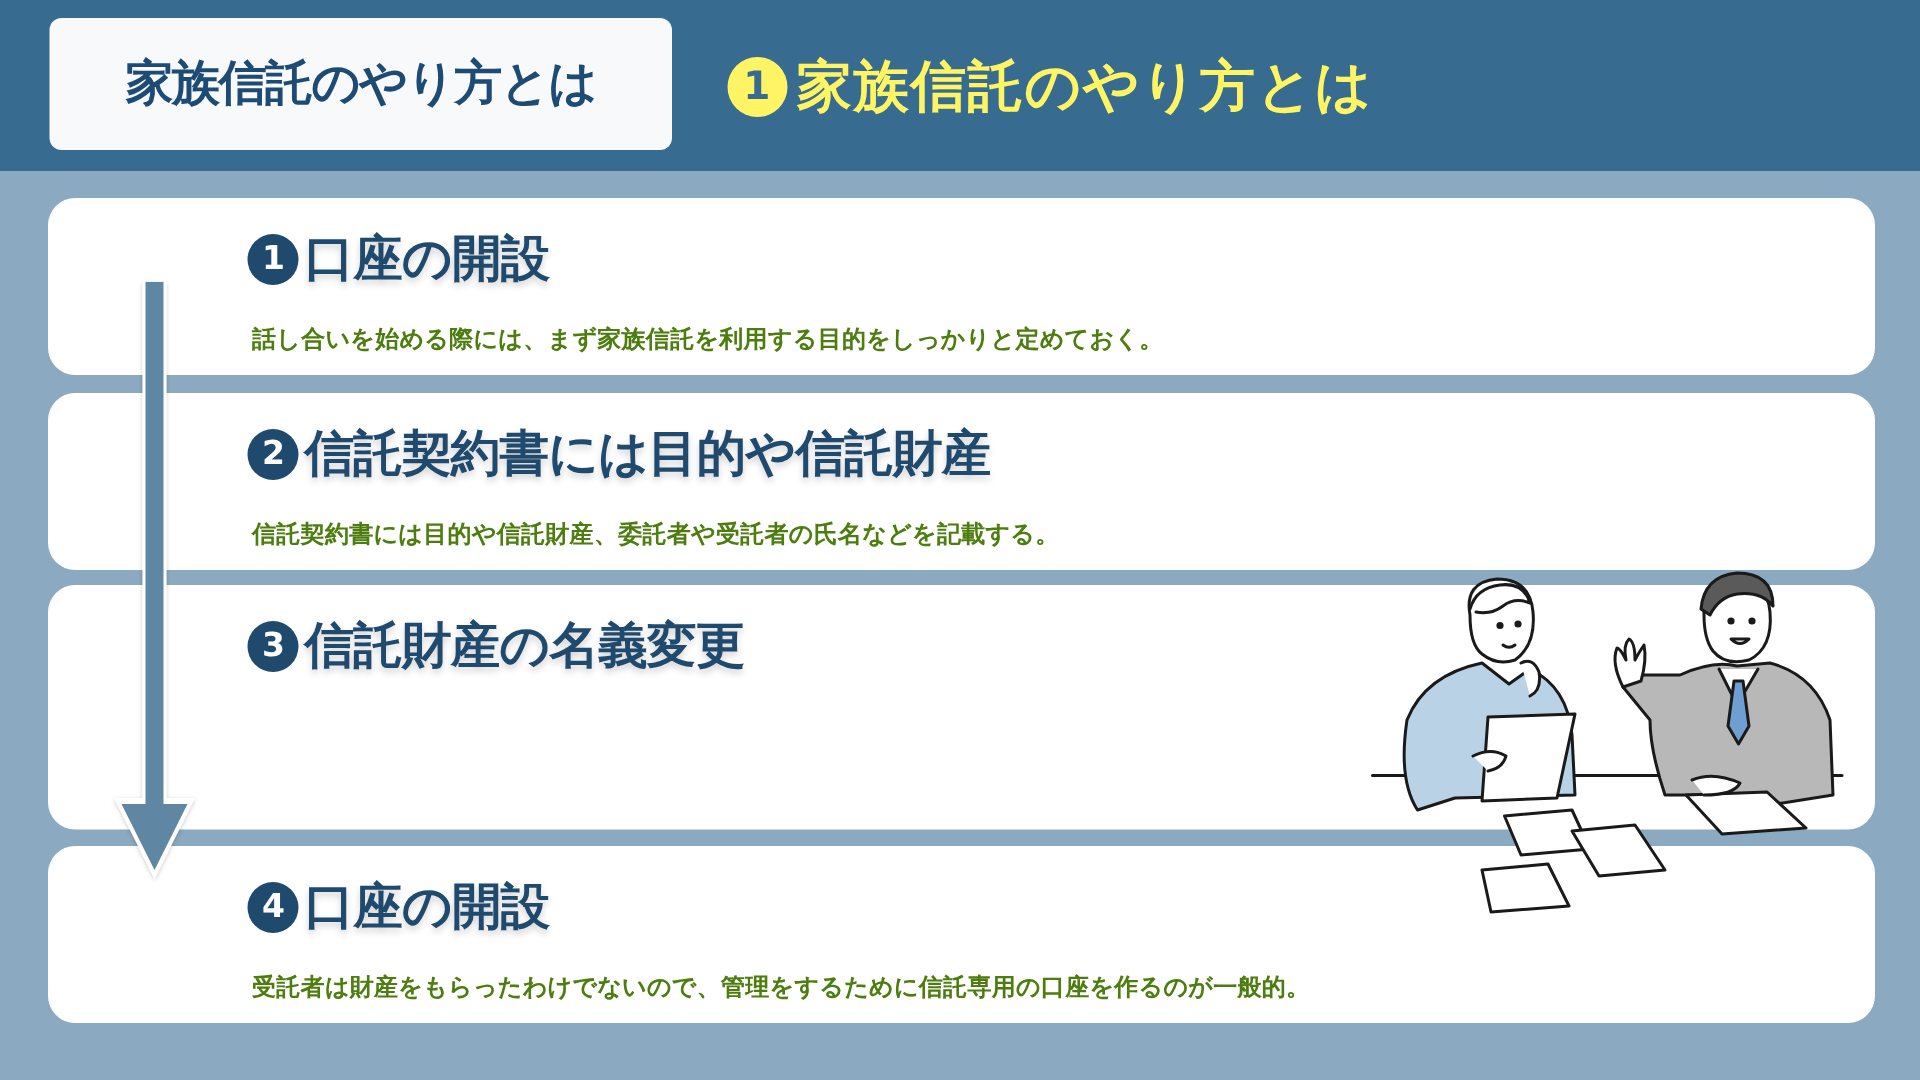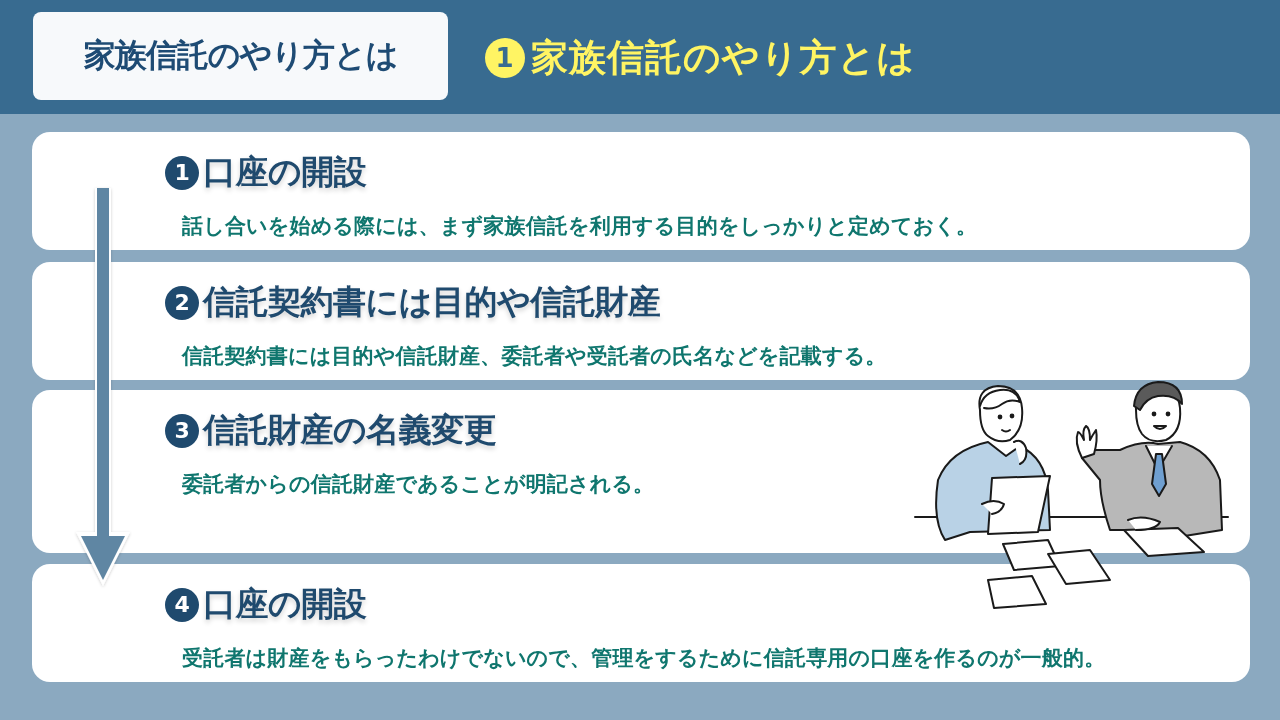--- a/index.html
+++ b/index.html
@@ -46,22 +46,22 @@
       white-space: nowrap;
     }
     .card-num {
       display: inline-flex; align-items: center; justify-content: center;
       width: 34px; height: 34px; border-radius: 50%;
       background: #1f4a6e; color: #ffffff; font-size: 22px; font-weight: bold;
       margin-right: 4px; text-shadow: none;
     }
     .card-desc {
       position: absolute; left: 136px;
-      color: #0f766e; font-size: 21px; font-weight: bold; letter-spacing: 0.2px;
-      line-height: 40px; white-space: nowrap; margin-left: 14px;
+      color: #4d7c0f; font-size: 16px; font-weight: bold; letter-spacing: 0.2px;
+      line-height: 40px; white-space: nowrap;
     }
     .c1 .card-desc, .c2 .card-desc, .c4 .card-desc { top: 74px; }
     .c3 .card-desc { top: 74px; }
     .arrow {
       position: absolute; left: 68px; top: 182px; width: 70px; height: 412px;
     }
     .illust {
       position: absolute; left: 910px; top: 380px; width: 330px; height: 240px;
     }
   </style>
@@ -97,21 +97,20 @@
     <div>信託契約書には目的や信託財産、委託者や受託者の氏名などを記載する。</div>
   </div>
 </div>
 
 <div class="card c3">
   <div class="card-title">
     <span class="card-num">3</span>
     <span>信託財産の名義変更</span>
   </div>
   <div class="card-desc">
-    <div>委託者からの信託財産であることが明記される。</div>
   </div>
 </div>
 
 <div class="card c4">
   <div class="card-title">
     <span class="card-num">4</span>
     <span>口座の開設</span>
   </div>
   <div class="card-desc">
     <div>受託者は財産をもらったわけでないので、管理をするために信託専用の口座を作るのが一般的。</div>

